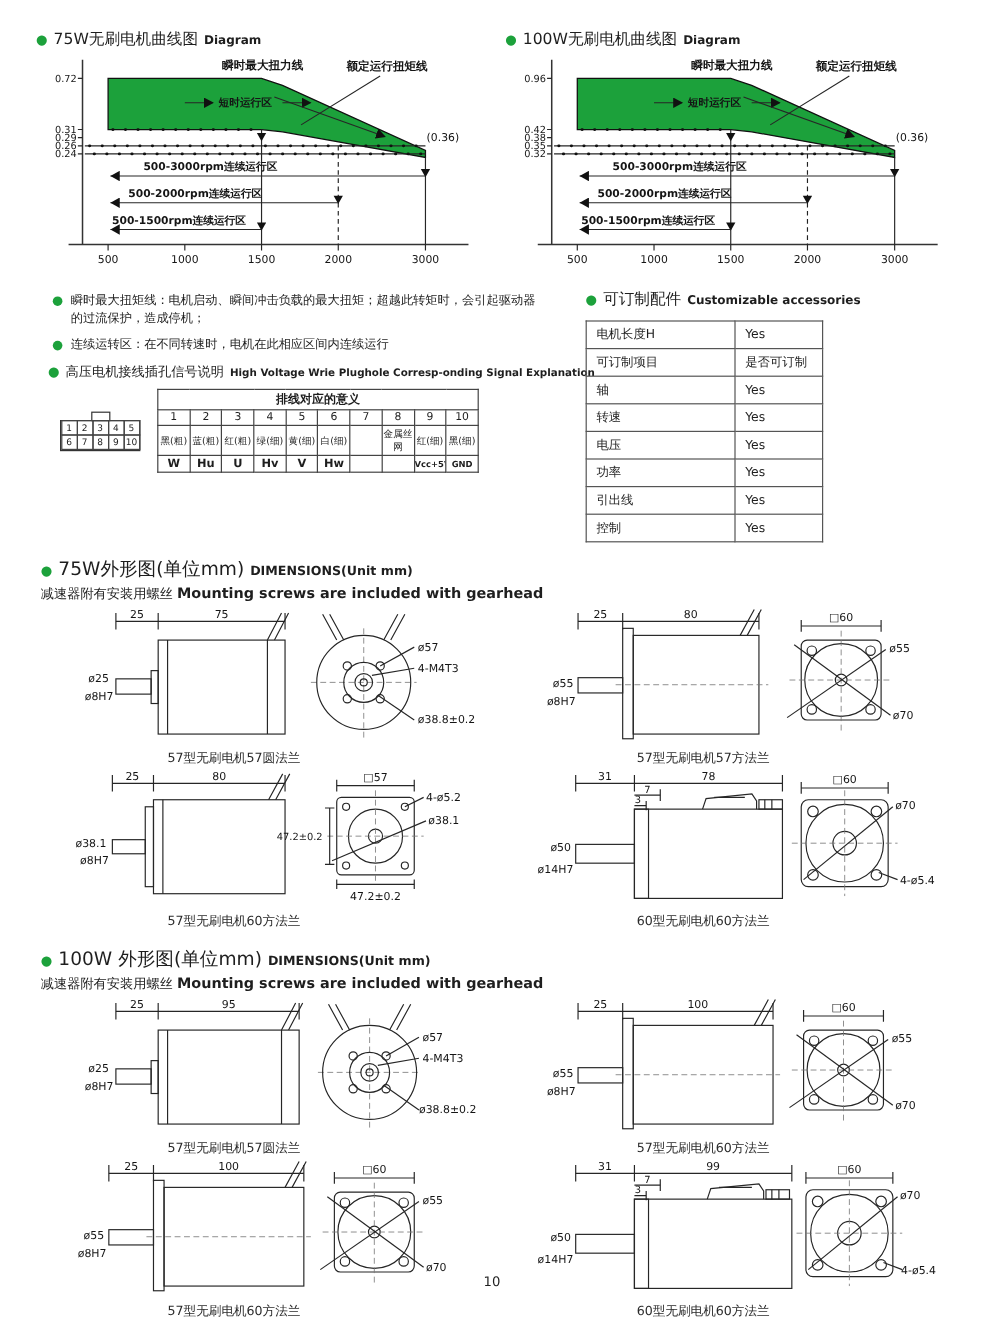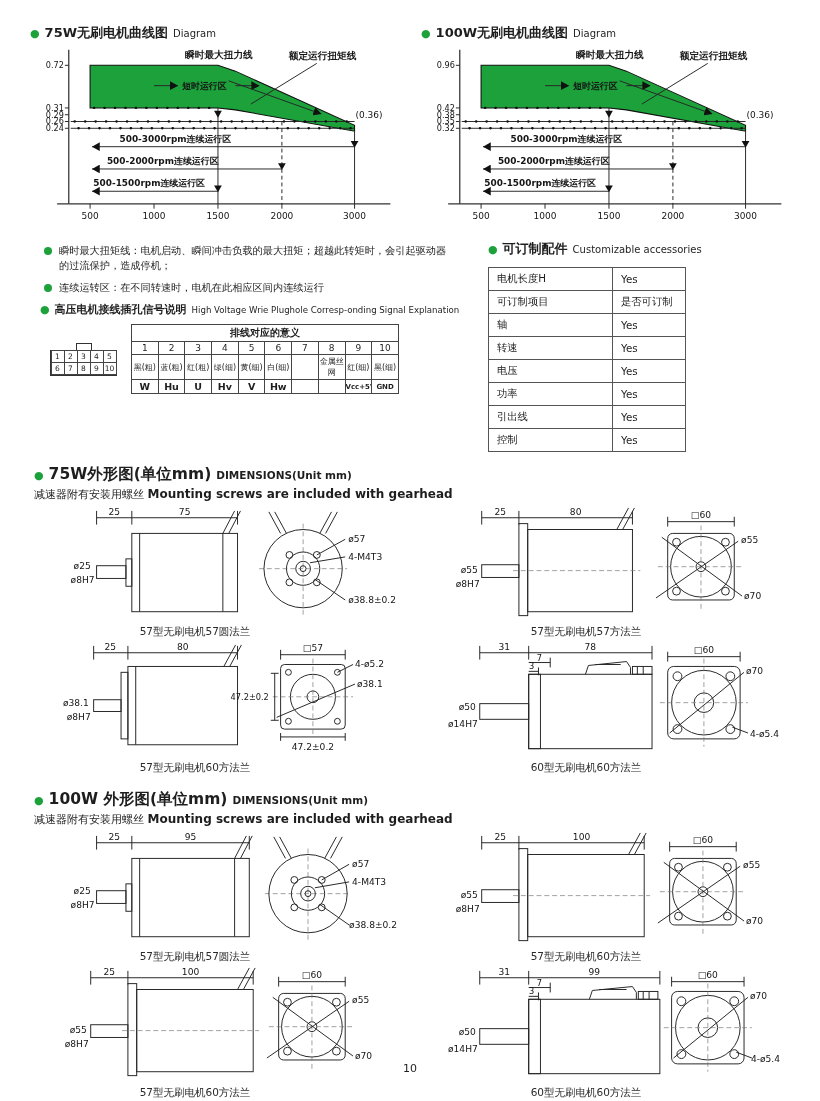--- a/index.html
+++ b/index.html
@@ -3,23 +3,23 @@
 <meta charset="utf-8">
 <style>
   :root{--green:#1ca13b;--ink:#1e1e1e;}
   *{box-sizing:border-box}
   body{margin:0;background:#fff;font-family:"DejaVu Sans","Liberation Sans",sans-serif;color:var(--ink)}
   .page{width:820px;height:1101px;position:relative;overflow:hidden;background:#fff}
 
   
   .sec-head{display:flex;align-items:baseline;gap:5px;white-space:nowrap}
   .bullet{color:var(--green);font-size:11px;line-height:1}
-  .zh{font-weight:bold;font-size:13px}
-  .en{font-weight:normal;font-size:10px}
-  .zh-lg{font-weight:bold;font-size:15.5px}
+  .zh{font-weight:normal;font-size:13px}
+  .en{font-weight:bold;font-size:10px}
+  .zh-lg{font-weight:normal;font-size:15.5px}
   .en-b{font-weight:bold;font-size:10.5px}
   .subnote{font-size:11px;margin-top:2px}
   .subnote .en2{font-weight:bold;font-size:12px}
 
   
   .charts-row{display:flex;gap:18px;padding:24px 26px 0 30px}
   .chart-block{flex:1;min-width:0}
   .chart-block svg{display:block;width:100%;height:auto;margin-top:2px}
 
   svg text{font-family:"DejaVu Sans","Liberation Sans",sans-serif;fill:#151515}

